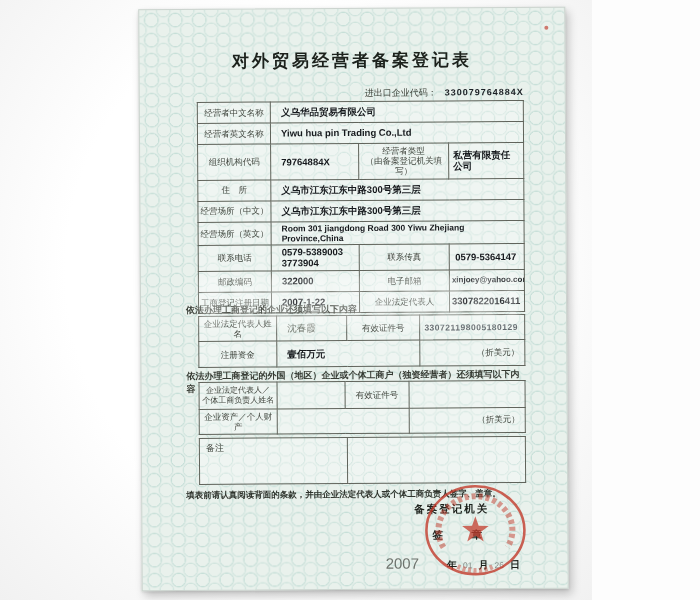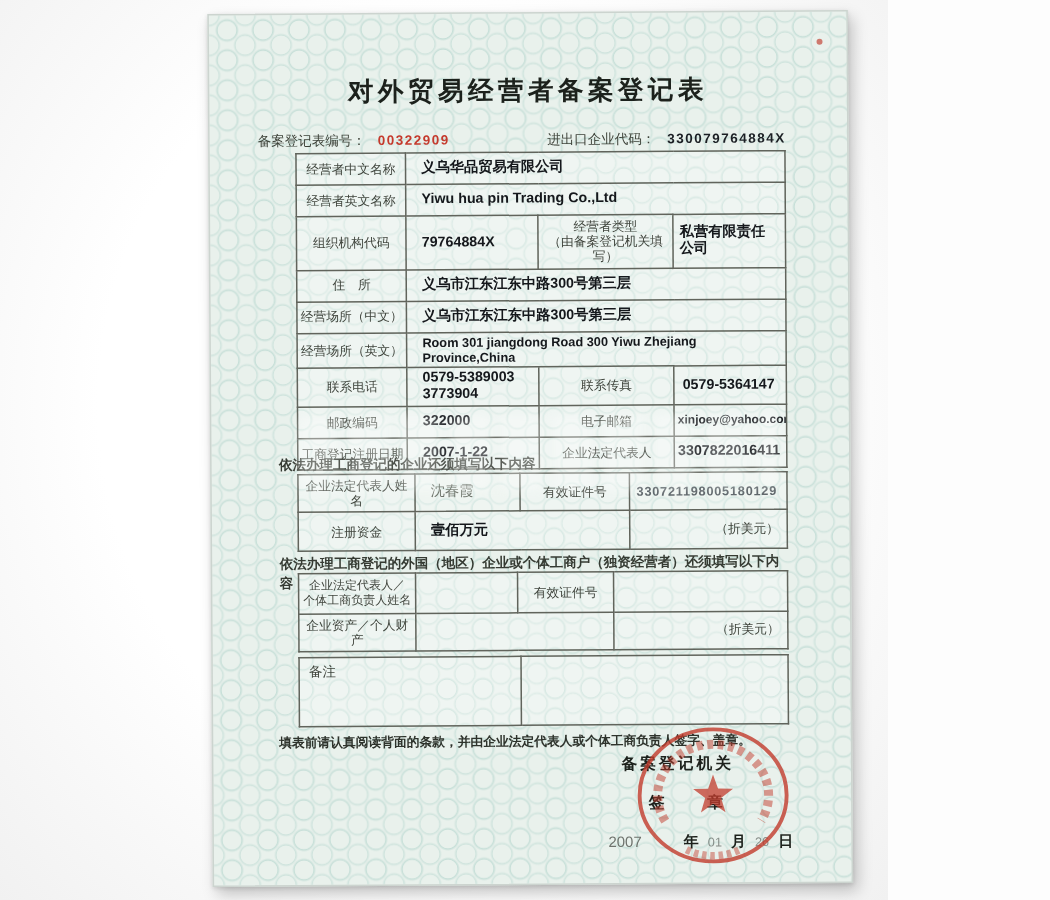--- a/index.html
+++ b/index.html
@@ -42,42 +42,39 @@
   .val .l2{display:block;}
   .hand{color:#5c6258;font-weight:normal;opacity:.9;margin-top:31px;}
   .faded{color:#3a4148;opacity:.8;letter-spacing:.5px;}
   .usd{font-size:8.5px;color:#3f443c;font-weight:normal;text-align:right;padding-right:5px;margin-left:12px;}
   .sec-head{font-size:9px;font-weight:bold;color:#363b33;left:45px;width:340px;}
   .rem-lab{vertical-align:top;text-align:left;padding:3px 0 0 6px;font-size:9px;color:#3f443c;}
   .note{font-size:8.5px;font-weight:bold;color:#2e332c;left:44px;width:345px;}
   .auth{font-size:10.5px;font-weight:bold;color:#1d211c;letter-spacing:2px;}
   .sign{font-size:10.5px;font-weight:bold;color:#1d211c;letter-spacing:9px;}
   .dateline{font-size:10px;color:#1d211c;}
-  .dateline .yr{font-size:10px;color:#6e736d;margin-right:22px;margin-left:20px;}
+  .dateline .yr{font-size:15px;color:#6e736d;margin-right:22px;}
   .dateline .unit{font-weight:bold;margin:0 6px;}
   .dateline .fig{color:#555a55;opacity:.65;font-size:8.5px;}
   .watermark{
     left:58px;top:268px;width:320px;height:50px;border-radius:6px;
     background:repeating-linear-gradient(90deg, rgba(255,255,255,.60) 0 26px, rgba(255,255,255,.12) 26px 34px);
     filter:blur(3px);opacity:.55;pointer-events:none;
   }
   .stamp{left:268px;top:470px;width:130px;height:110px;pointer-events:none;}
   .speck{left:405px;top:18px;width:4px;height:4px;border-radius:2px;background:#c0392b;opacity:.65;}
 </style>
 </head>
 <body>
 
 <div class="photo">
   <div class="paper">
 
     <div class="abs title">对外贸易经营者备案登记表</div>
 
-    <div class="abs meta" style="left:32px;top:78px;">
-      <span>备案登记表编号：</span><span class="red num">00322909</span>
-    </div>
     <div class="abs meta" style="left:225px;top:78px;">
       <span>进出口企业代码：</span><span class="dark num">330079764884X</span>
     </div>
 
     <table class="abs" style="left:57px;top:92px;width:326px;">
       <colgroup>
           <col style="width:73px">
           <col style="width:88px">
           <col style="width:90px">
           <col style="width:75px">

